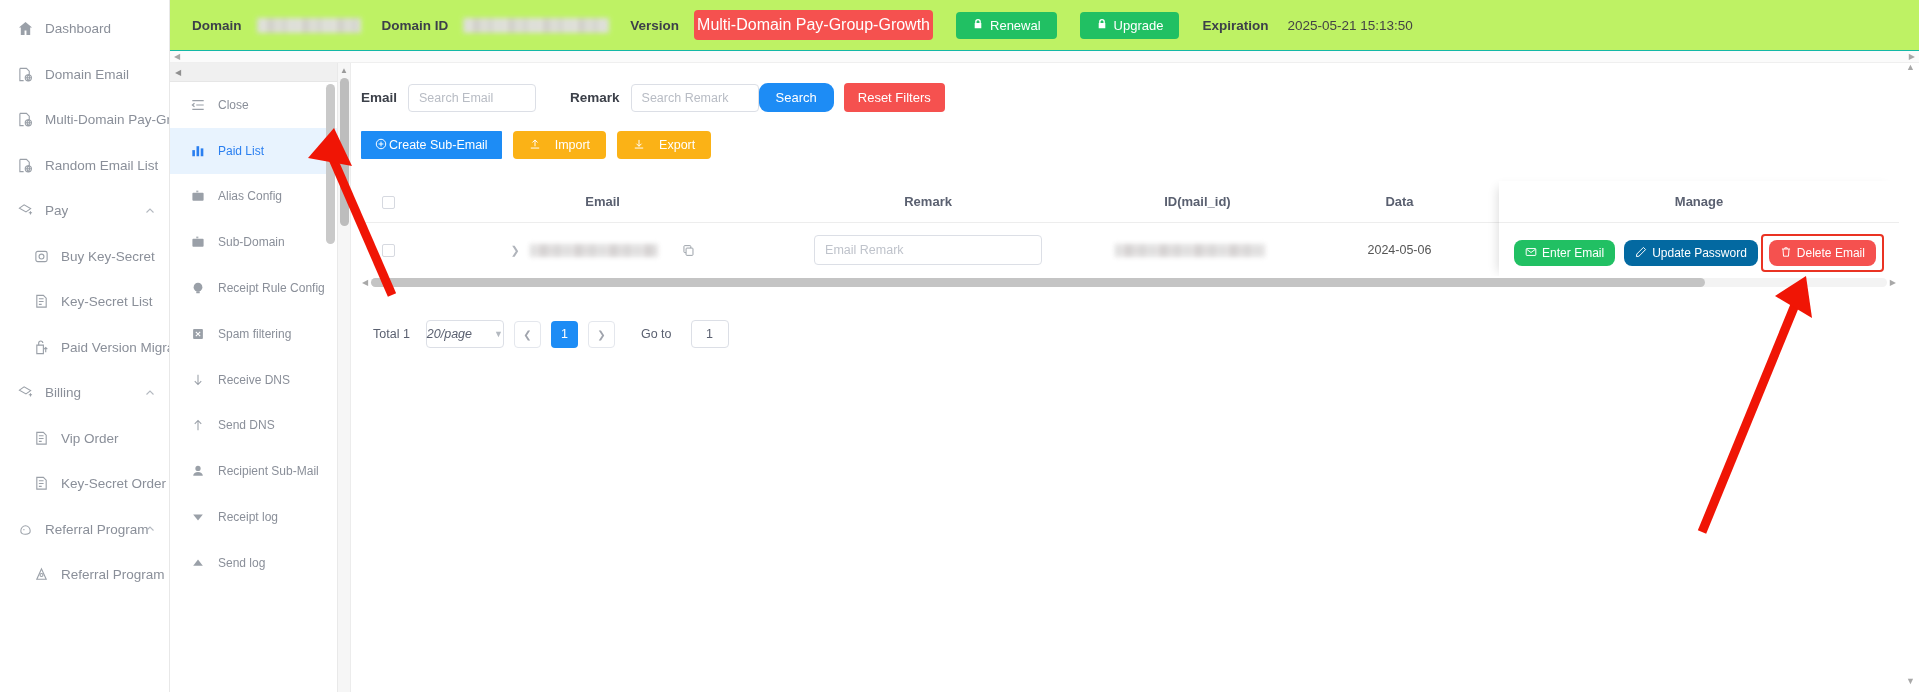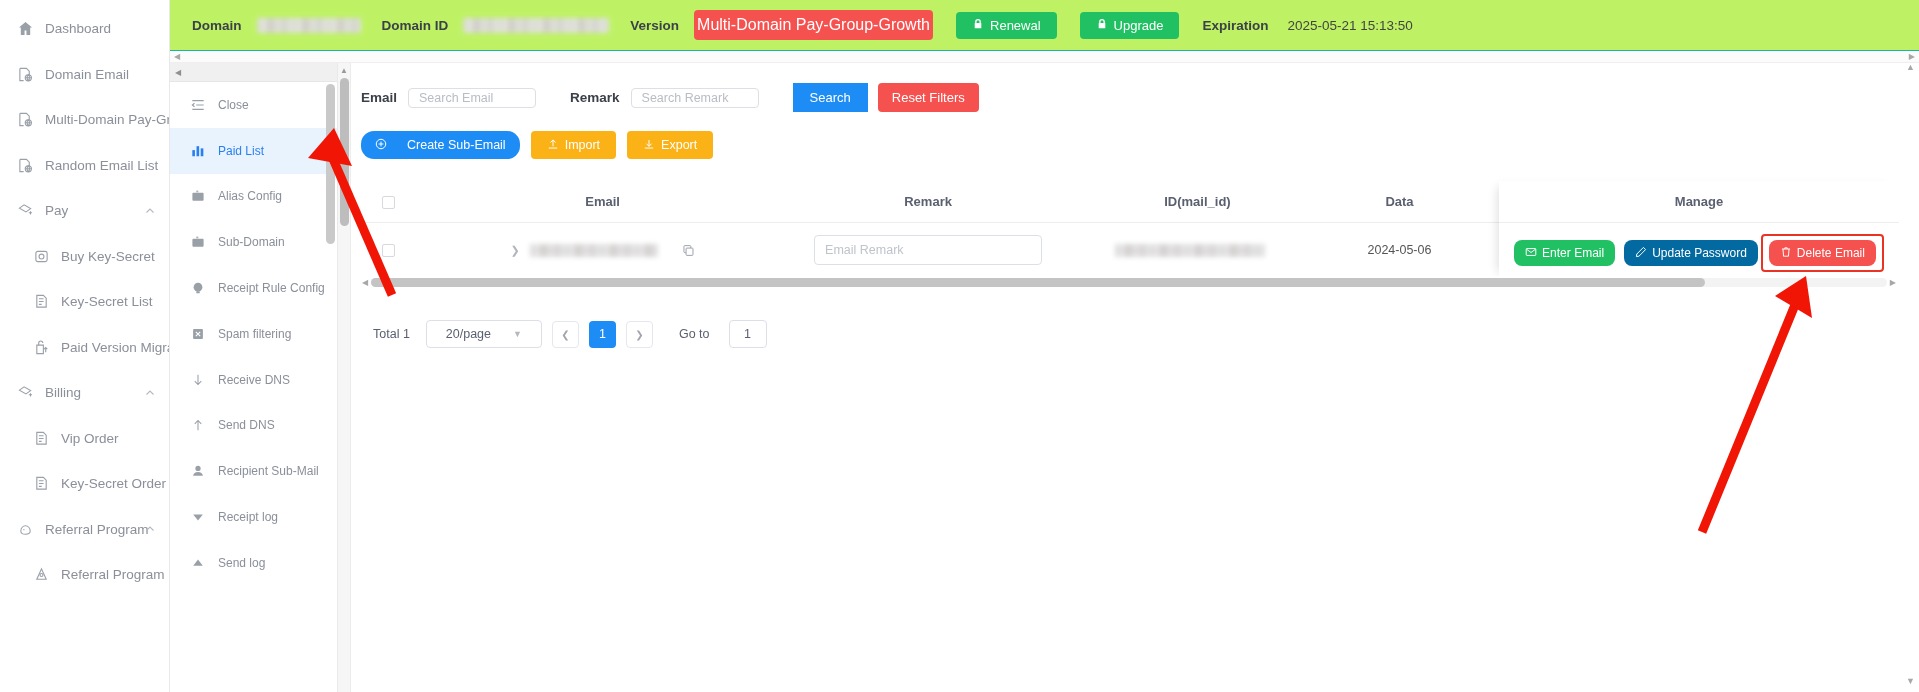--- a/index.html
+++ b/index.html
@@ -124,49 +124,49 @@
   .panel-scrollcol .up { font-size: 8px; color: #9a9a9a; }
   .panel-scrollcol .thumb {
     width: 9px; background: #bdbdbd; border-radius: 5px; margin-top: 3px; height: 148px;
   }
   .panel-body { margin-left: 13px; padding: 14px 20px 0 8px; height: 100%; }
 
   
   .filter-row { display: flex; align-items: center; padding: 6px 0 0 2px; }
   .f-label { font-size: 13.5px; font-weight: bold; color: #3c4049; margin-right: 11px; }
   .f-input {
-    width: 128px; height: 20px; border: 1px solid #dcdfe6; border-radius: 4px;
+    width: 128px; height: 28px; border: 1px solid #dcdfe6; border-radius: 4px;
     padding: 0 10px; font-size: 12.5px; color: #555; outline: none;
     font-family: "Liberation Sans", sans-serif; background: #fff;
   }
   .f-input::placeholder { color: #b8bcc4; }
   .f-gap { width: 34px; }
   .btn-search {
     background: #1d8cf5; color: #fff; border: none; height: 29px;
-    padding: 0 17px; border-radius: 0; font-size: 13px; cursor: pointer;
-    margin-left: 34px; font-family: "Liberation Sans", sans-serif;
+    padding: 0 17px; border-radius: 9px; font-size: 13px; cursor: pointer;
+    font-family: "Liberation Sans", sans-serif;
   }
   .btn-reset {
     background: #f5514f; color: #fff; border: none; height: 29px;
     padding: 0 14px; border-radius: 4px; font-size: 13px; cursor: pointer;
     margin-left: 10px; font-family: "Liberation Sans", sans-serif;
   }
 
   
   .action-row { display: flex; align-items: center; margin-top: 19px; padding-left: 2px; }
   .btn-primary {
     background: #1d8cf5; color: #fff; border: none; height: 28px;
-    padding: 0 14px; border-radius: 13px; font-size: 12.5px; cursor: pointer;
-    display: inline-flex; align-items: center; gap: 20px; margin-right: 11px;
+    padding: 0 14px; border-radius: 1px; font-size: 12.5px; cursor: pointer;
+    display: inline-flex; align-items: center; gap: 2px; margin-right: 11px;
     font-family: "Liberation Sans", sans-serif;
   }
   .btn-warn {
     background: #fbb216; color: #fff; border: none; height: 28px;
     padding: 0 16px; border-radius: 4px; font-size: 12.5px; cursor: pointer;
-    display: inline-flex; align-items: center; gap: 6px; margin-right: 11px;
+    display: inline-flex; align-items: center; gap: 14px; margin-right: 11px;
     font-family: "Liberation Sans", sans-serif;
   }
   .btn-primary svg, .btn-warn svg { width: 12px; height: 12px; }
 
   
   .table-wrap { margin-top: 22px; position: relative; }
   .tbl { width: 100%; border-collapse: collapse; table-layout: fixed; }
   .tbl th {
     font-size: 13px; color: #5a6070; font-weight: bold; text-align: center;
     padding: 13px 0 13px 0; border-bottom: 1px solid #ededed;
@@ -236,22 +236,22 @@
   .tbl-hscroll .thumb {
     position: absolute; left: 0; top: 0; height: 9px; width: 88%;
     background: #c4c4c4; border-radius: 5px;
   }
 
   
   .pager { display: flex; align-items: center; margin-top: 42px; padding-left: 14px; gap: 10px; }
   .pg-total { font-size: 12.5px; color: #5a6070; margin-right: 6px; }
   .pg-select {
     height: 28px; border: 1px solid #dcdfe6; border-radius: 4px; background: #fff;
-    display: inline-flex; align-items: center; padding: 0 19px; gap: 22px;
-    font-size: 12.5px; color: #5a6070; cursor: pointer;
+    display: inline-flex; align-items: center; padding: 0 0; gap: 22px;
+    font-size: 12.5px; color: #5a6070; cursor: pointer; font-style: italic;
   }
   .pg-select .chev { color: #b4b9c0; font-size: 9px; }
   .pg-arrow {
     width: 27px; height: 27px; border: 1px solid #e4e7ed; border-radius: 4px;
     background: #fff; color: #a0a4ad; font-size: 10px; cursor: pointer;
     display: inline-flex; align-items: center; justify-content: center;
   }
   .pg-num {
     width: 27px; height: 27px; border-radius: 4px; background: #1d8cf5; color: #fff;
     font-size: 12.5px; display: inline-flex; align-items: center; justify-content: center;

